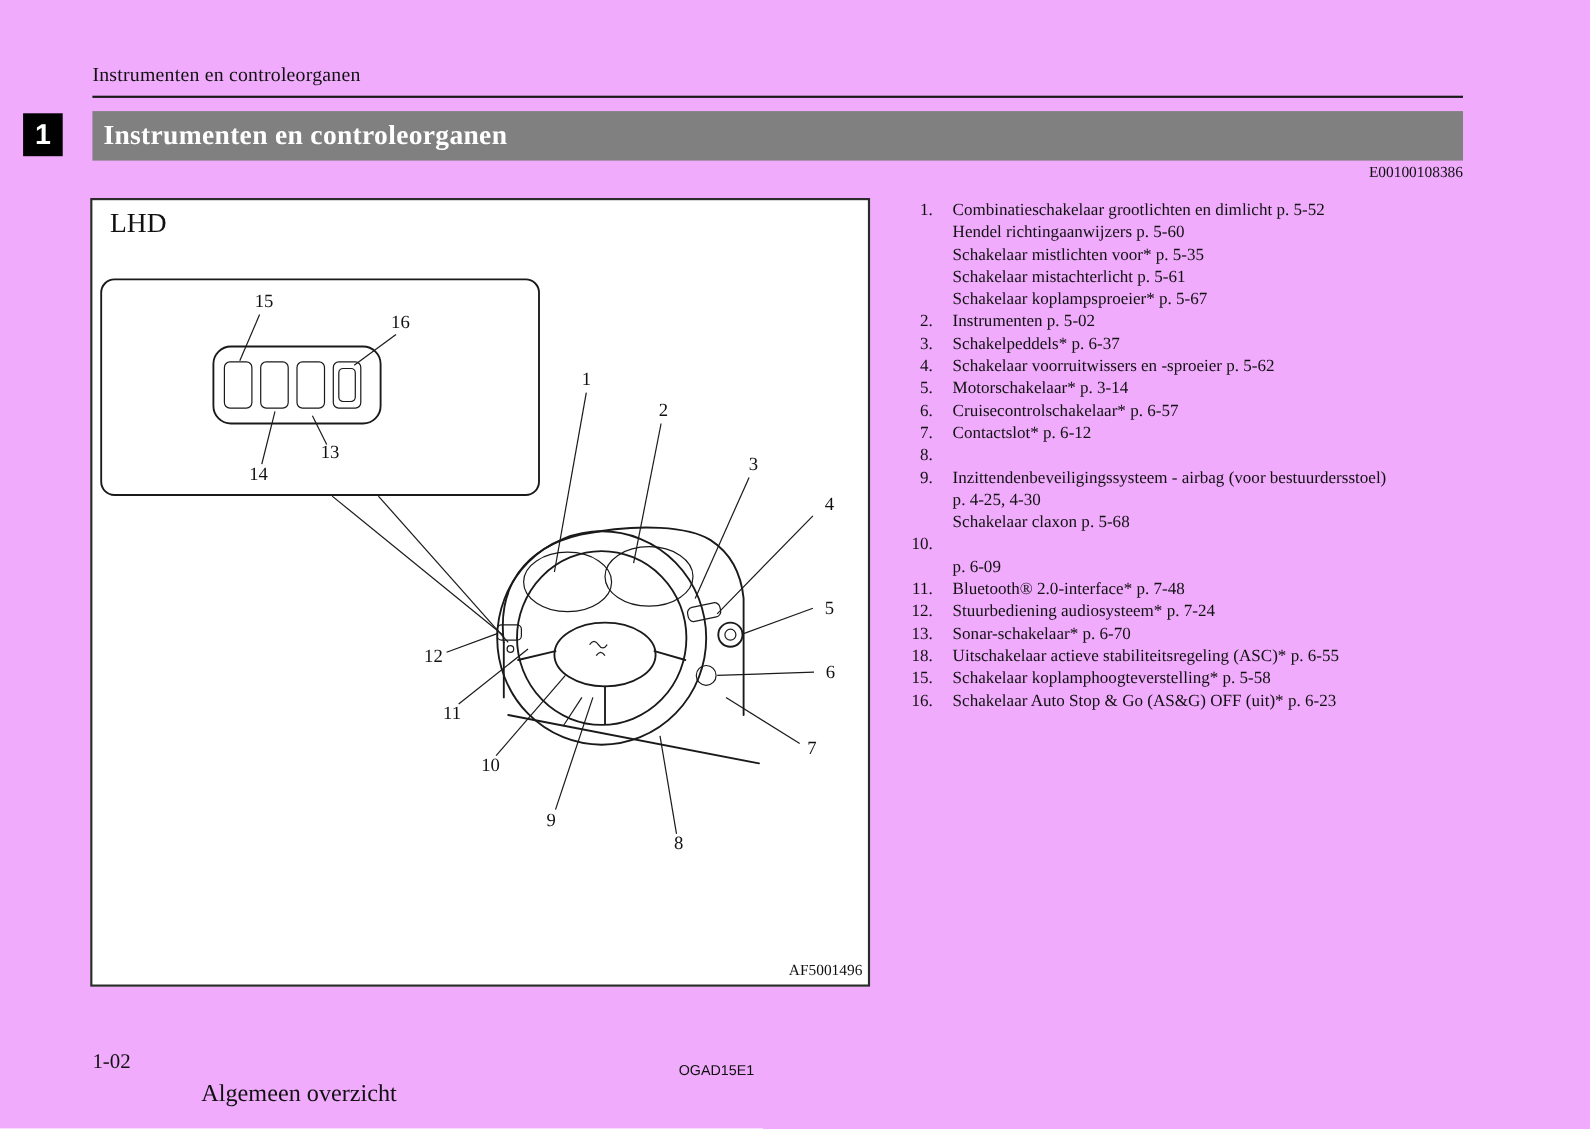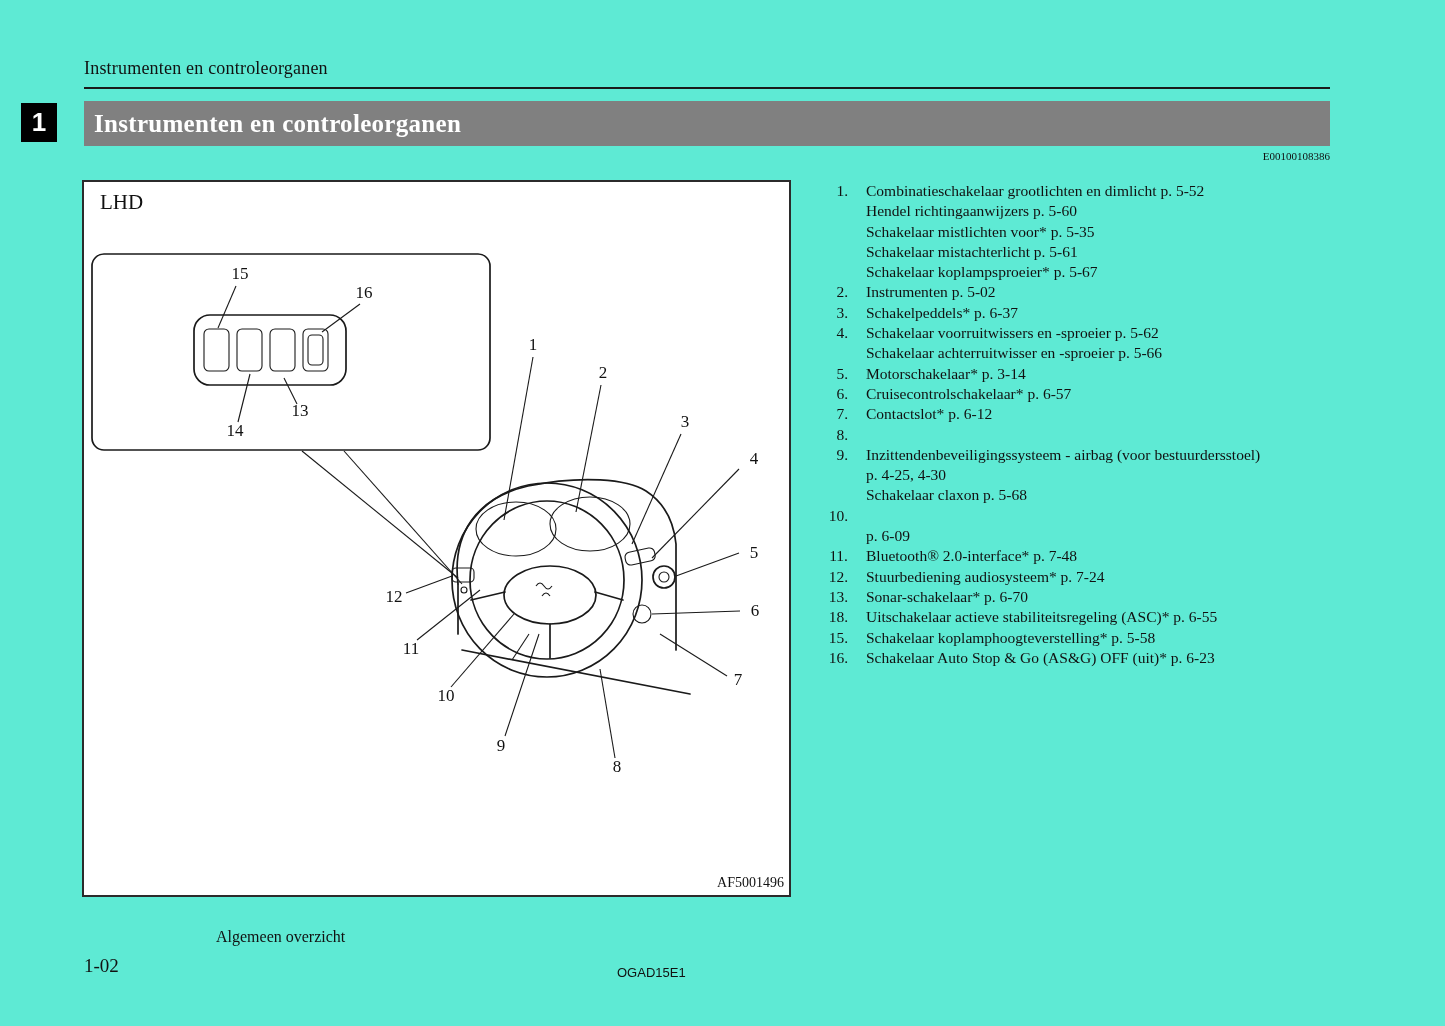--- a/index.html
+++ b/index.html
@@ -1,47 +1,47 @@
 <!DOCTYPE html>
 <html><head>
 <meta charset="utf-8">
 <style>
   * { margin:0; padding:0; box-sizing:border-box; }
   html,body { background:#ffffff; }
   .page {
-    position:relative; width:1445px; height:1026px; background:#5eead4;
+    position:relative; width:1445px; height:1026px; background:#f0abfc;
     font-family:"Liberation Serif", serif; color:#111; overflow:hidden;
   }
   .breadcrumb { position:absolute; left:84px; top:58px; font-size:18px; letter-spacing:.2px; }
   .header-rule { position:absolute; left:84px; top:87px; width:1246px; height:2px; background:#1a1a1a; }
   .chapter-tab {
     position:absolute; left:21px; top:103px; width:36px; height:39px;
     background:#000; color:#fff; font-family:"Liberation Sans", sans-serif;
     font-weight:bold; font-size:26px; display:flex; align-items:center; justify-content:center;
   }
   .title-bar {
     position:absolute; left:84px; top:101px; width:1246px; height:45px;
     background:#808080; color:#fff; display:flex; align-items:center;
     padding-left:10px; font-size:25px; font-weight:bold; letter-spacing:.3px;
   }
-  .doc-code { position:absolute; left:84px; top:150px; width:1246px; text-align:right; font-size:11px; }
+  .doc-code { position:absolute; left:84px; top:150px; width:1246px; text-align:right; font-size:14px; }
   .figure-box { position:absolute; left:82px; top:180px; width:709px; height:717px; border:2px solid #2b2b2b; background:#fff; }
-  .figure-label { position:absolute; left:16px; top:8px; font-size:21px; }
+  .figure-label { position:absolute; left:16px; top:8px; font-size:25px; }
   .figure-code { position:absolute; right:5px; bottom:4px; font-size:14px;margin-left:48px; }
   svg.diagram { position:absolute; left:0; top:0; width:705px; height:713px; }
   svg.diagram .art { stroke:#1a1a1a; fill:none; stroke-width:1.7; stroke-linecap:round; stroke-linejoin:round; }
   svg.diagram .thin { stroke:#1a1a1a; fill:none; stroke-width:1.1; }
   svg.diagram .lead { stroke:#1a1a1a; fill:none; stroke-width:1.1; }
   .callout { font-size:17px; font-family:"Liberation Serif", serif; fill:#111; }
   .legend { position:absolute; left:814px; top:181px; width:620px; font-size:15.5px; }
   .legend-row { display:flex; line-height:20.3px; }
   .legend-num { flex:0 0 34px; width:34px; text-align:right; }
   .legend-text { margin-left:18px; white-space:nowrap; }
   .footer-num { position:absolute; left:84px; top:955px; font-size:19px;font-family:Liberation Serif, serif; }
-  .footer-text { position:absolute; left:183px; top:928px; font-size:16px;margin-left:33px; }
+  .footer-text { position:absolute; left:183px; top:981px; font-size:22px; }
   .footer-center { position:absolute; left:617px; top:965px; font-size:13px; font-family:"Liberation Sans", sans-serif; }
 </style>
 </head>
 <body>
 
 <div class="page">
 
   <div class="breadcrumb">Instrumenten en controleorganen</div>
   <div class="header-rule"></div>
 
@@ -161,21 +161,20 @@
       <div class="legend-row">
         <span class="legend-num">3.</span>
         <span class="legend-text">Schakelpeddels* p. 6-37</span>
       </div>
       <div class="legend-row">
         <span class="legend-num">4.</span>
         <span class="legend-text">Schakelaar voorruitwissers en -sproeier p. 5-62</span>
       </div>
       <div class="legend-row">
         <span class="legend-num"></span>
-        <span class="legend-text">Schakelaar achterruitwisser en -sproeier p. 5-66</span>
       </div>
       <div class="legend-row">
         <span class="legend-num">5.</span>
         <span class="legend-text">Motorschakelaar* p. 3-14</span>
       </div>
       <div class="legend-row">
         <span class="legend-num">6.</span>
         <span class="legend-text">Cruisecontrolschakelaar* p. 6-57</span>
       </div>
       <div class="legend-row">

